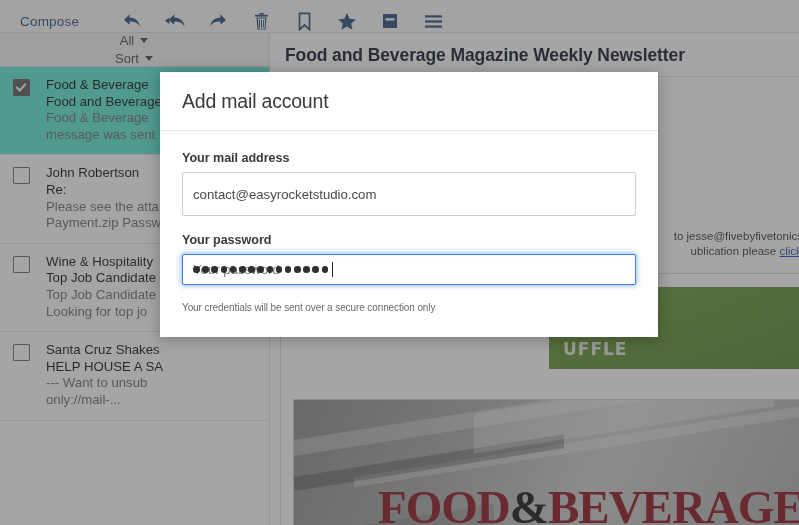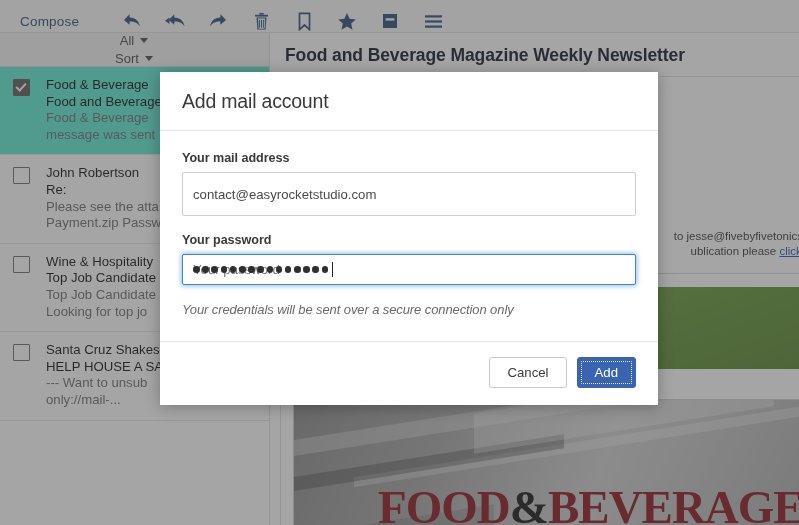--- a/index.html
+++ b/index.html
@@ -328,25 +328,24 @@
     background: #2f2f2f;
     margin-right: 2.6px;
   }
   .pw-caret {
     width: 1px;
     height: 15px;
     background: #222;
     margin-left: 1.5px;
   }
   .hint-text {
-    font-size: 13px;
+    font-size: 10px;
     color: #6a6a6a;
     padding-bottom: 20px;
     letter-spacing: -.1px;
-    font-style: italic;
   }
   .modal-foot {
     border-top: 1px solid #e6e6e6;
     padding: 15px 22px 17px 22px;
     display: flex;
     justify-content: flex-end;
     gap: 10px;
   }
   .btn {
     font-family: "Liberation Sans", sans-serif;
@@ -566,19 +565,15 @@
               <span class="pw-dot"></span>
               <span class="pw-dot"></span>
               <span class="pw-caret"></span>
             </div>
         </div>
       </div>
 
       <div class="hint-text">Your credentials will be sent over a secure connection only</div>
     </div>
 
-    <div class="modal-foot">
-      <div class="btn btn-cancel">Cancel</div>
-      <div class="btn btn-add"><span>Add</span><span class="focus-ring"></span></div>
-    </div>
   </div>
 
 </div>
 
 </body></html>

